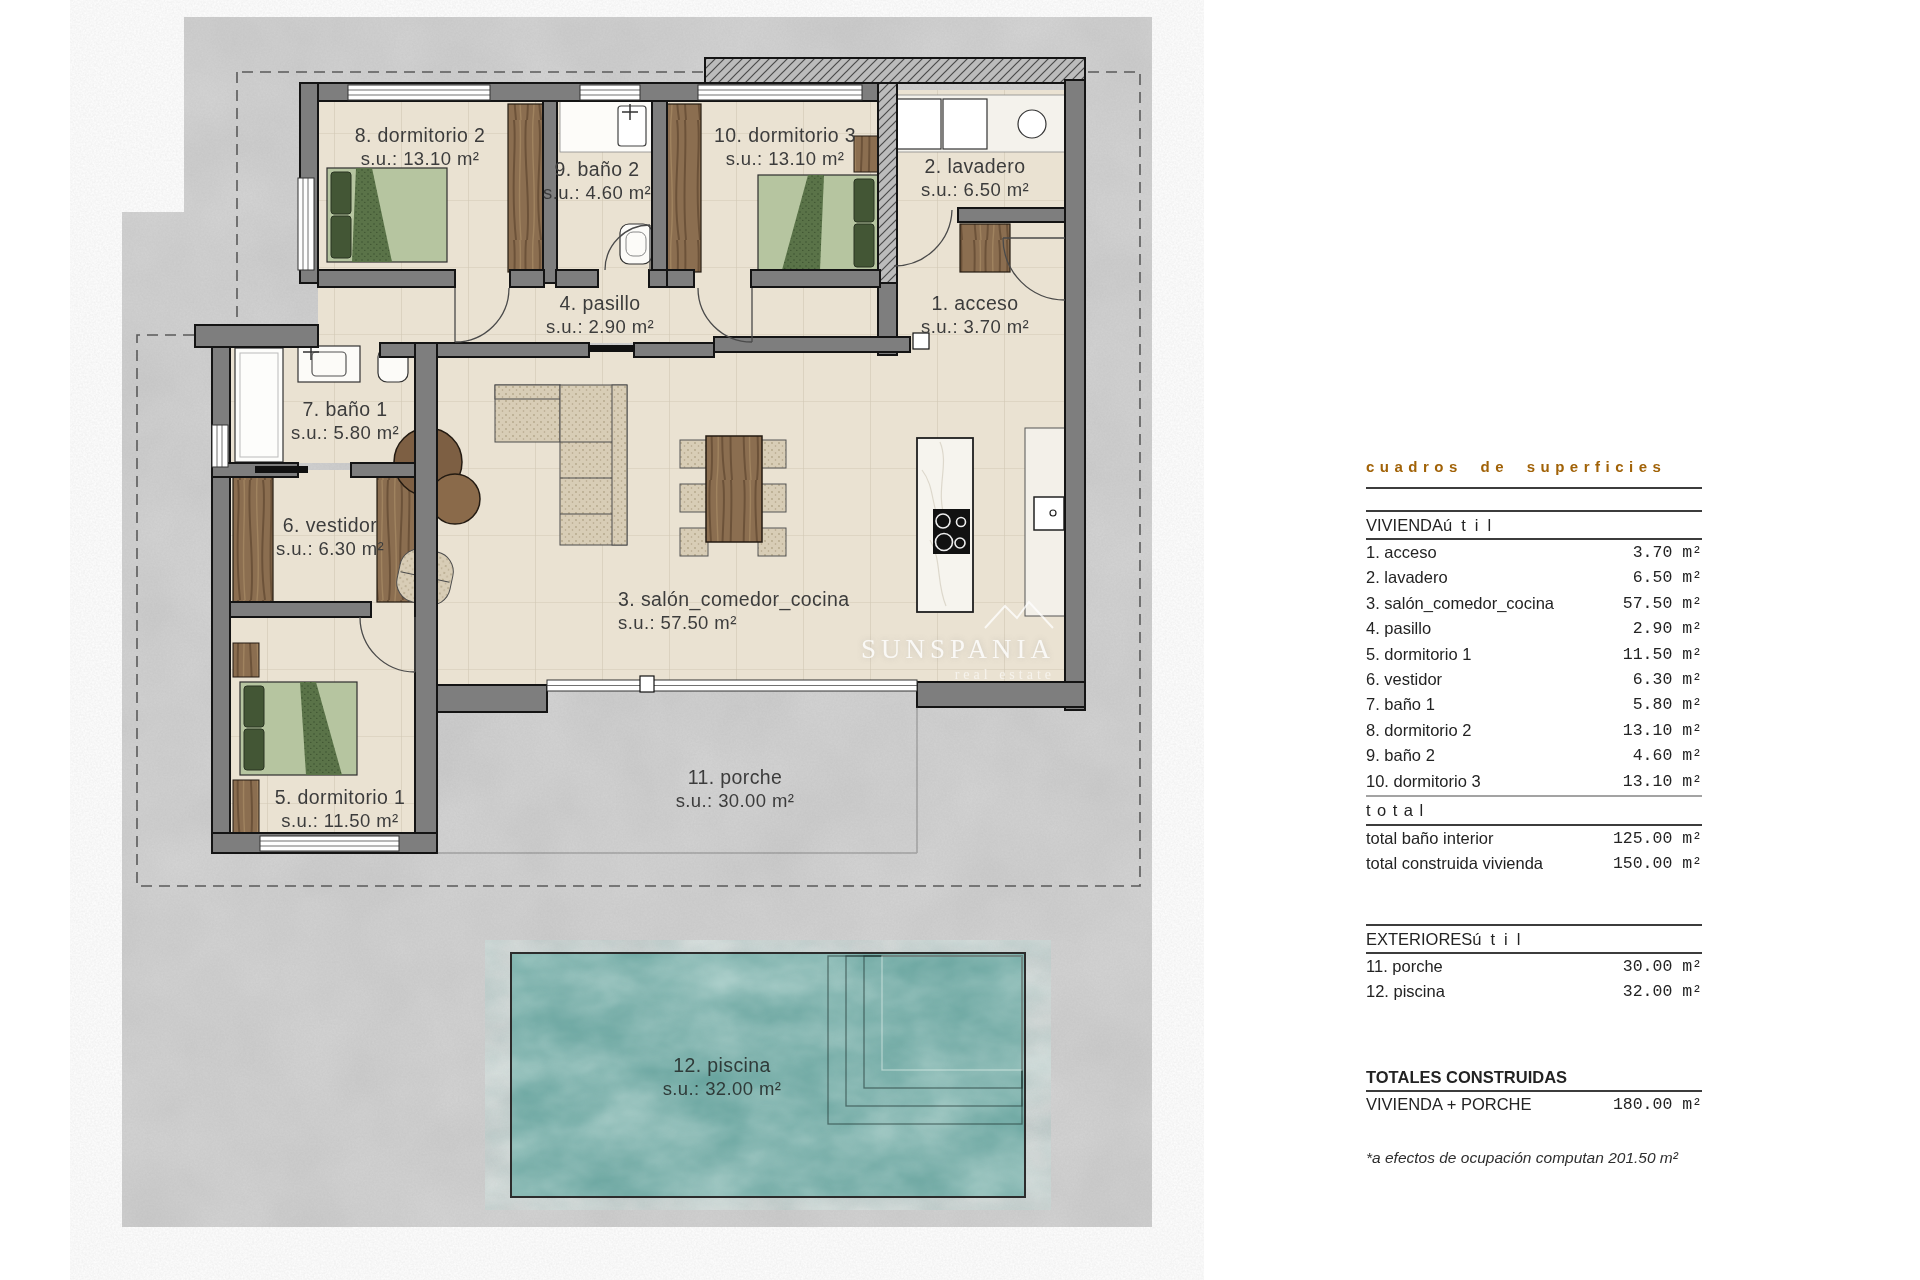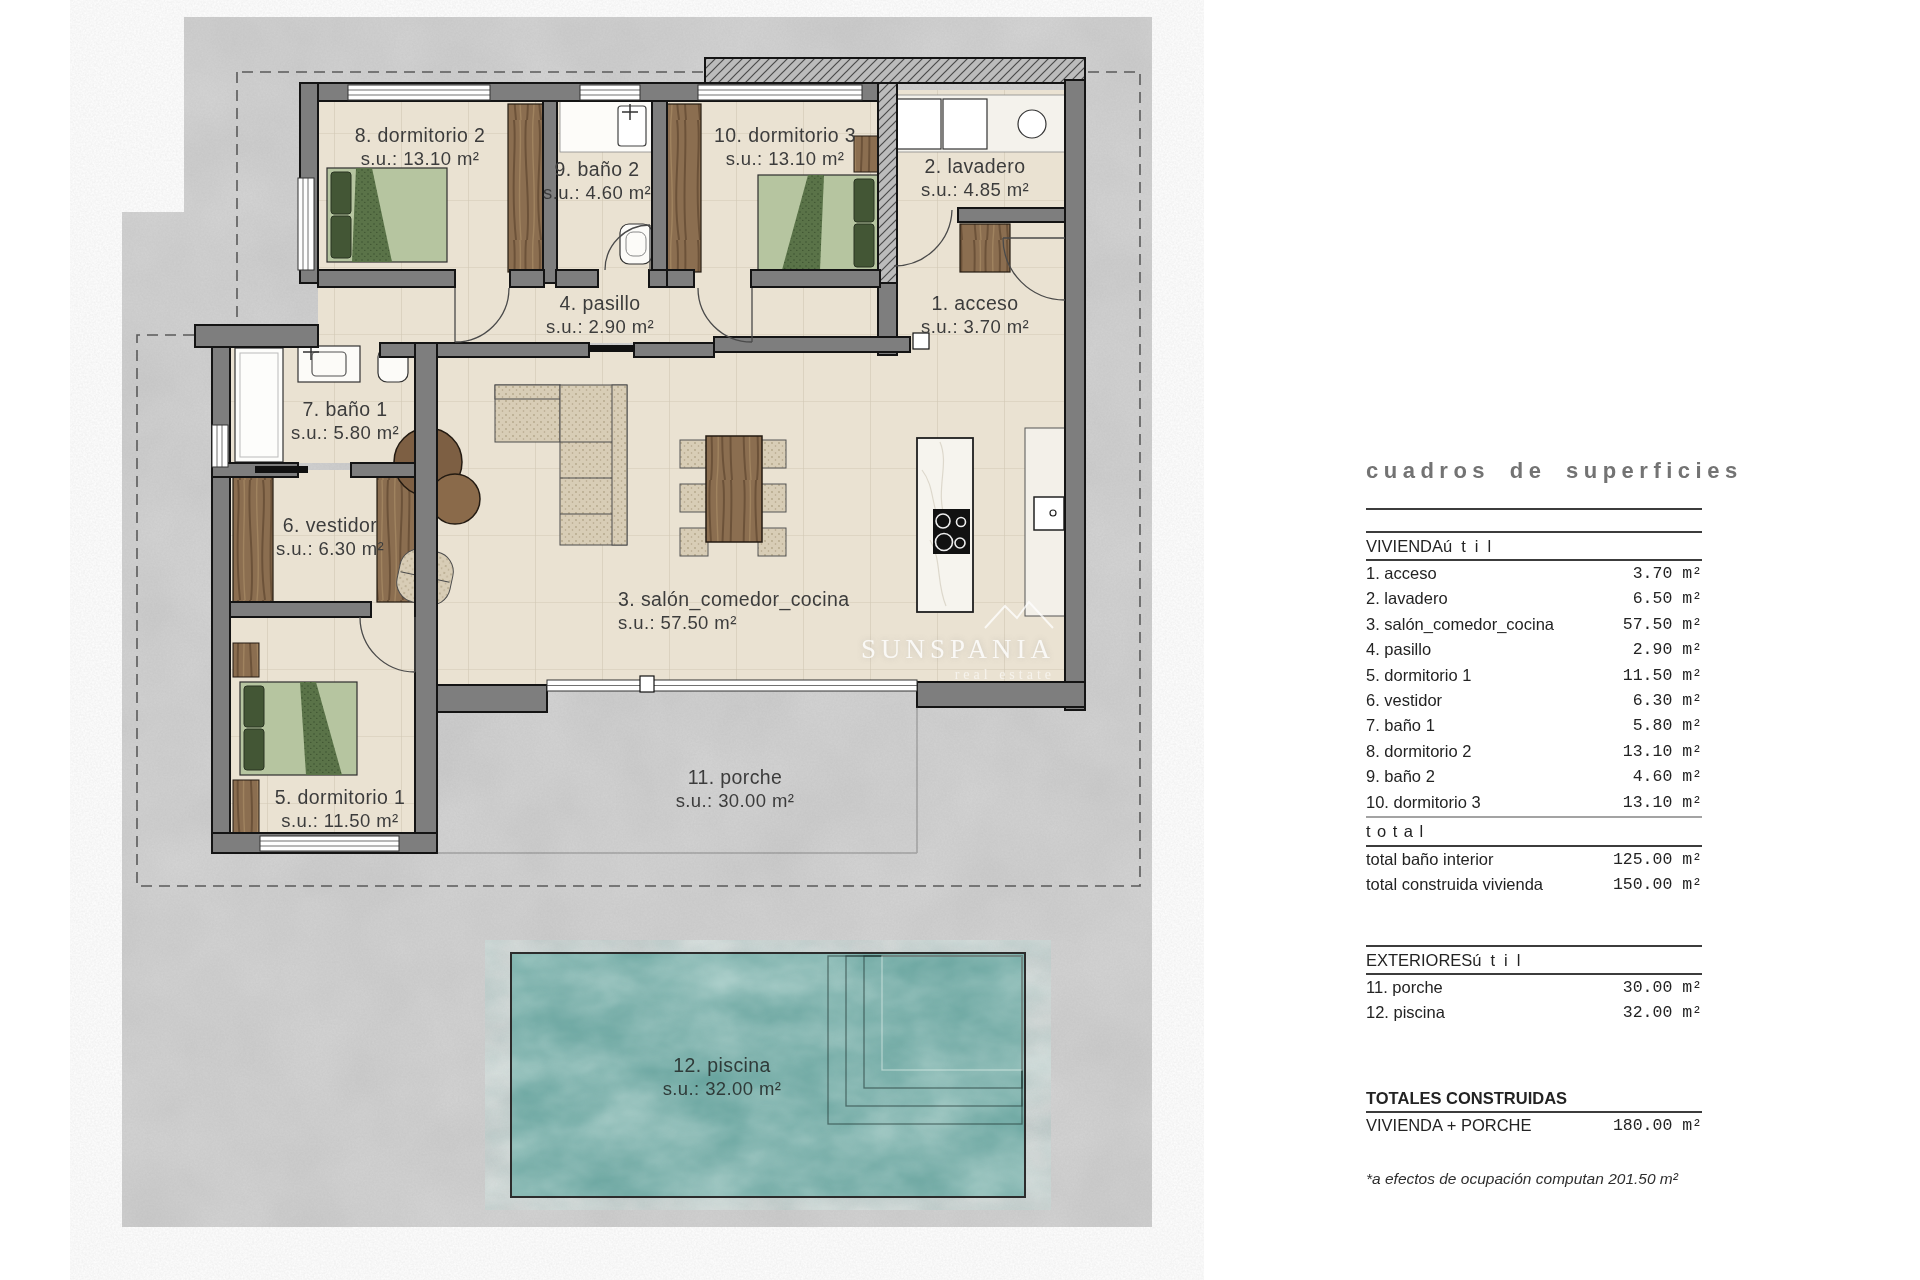--- a/index.html
+++ b/index.html
@@ -13,22 +13,22 @@
   .room-label .su{font-size:18.5px;}
   .room-label.align-left{transform:none;text-align:left;}
 
   
   .watermark{position:absolute;transform:translateX(-50%);text-align:right;color:rgba(255,255,255,0.82);font-family:Liberation Serif, serif;}
   .wm-text{font-size:27px;letter-spacing:5px;font-weight:400;text-shadow:0 0 6px rgba(120,120,120,0.25);}
   .wm-sub{font-size:14px;letter-spacing:4px;margin-top:2px;color:rgba(255,255,255,0.6);}
 
   
   .panel{position:absolute;left:1366px;top:458px;width:336px;color:#232323;}
-  .p-title{font-size:22px;font-weight:bold;letter-spacing:5.5px;word-spacing:8px;color:#737373;
-    padding-bottom:24px;border-bottom:2px solid #3c3c3c;white-space:nowrap;}
+  .p-title{font-size:15px;font-weight:bold;letter-spacing:5.5px;word-spacing:8px;color:#a16207;
+    padding-bottom:12px;border-bottom:2px solid #3c3c3c;white-space:nowrap;}
   .tbl{margin-top:21px;}
   .thead{display:flex;border-top:2px solid #3c3c3c;border-bottom:2px solid #3c3c3c;
     font-weight:normal;font-size:16.5px;height:26px;line-height:26px;}
   .thead .col{letter-spacing:9px;}
   .trow{display:flex;justify-content:space-between;font-size:16.5px;height:25.4px;line-height:25.4px;}
   .trow .val{text-align:right;font-family:Liberation Mono, monospace;}
   .total-band{border-top:2px solid #a3a3a3;border-bottom:2px solid #3c3c3c;font-size:16.5px;
     height:27px;line-height:27px;letter-spacing:6.5px;margin-top:1px;}
   .sec-ext{margin-top:47px;}
   .sec-tot{margin-top:60px;}
@@ -296,21 +296,21 @@
 <div class="room-label" style="left:597px;top:158px">
   <div>9. baño 2</div>
   <div class="su">s.u.: 4.60 m²</div>
 </div>
 <div class="room-label" style="left:785px;top:124px">
   <div>10. dormitorio 3</div>
   <div class="su">s.u.: 13.10 m²</div>
 </div>
 <div class="room-label" style="left:975px;top:155px">
   <div>2. lavadero</div>
-  <div class="su">s.u.: 4.85 m²</div>
+  <div class="su">s.u.: 6.50 m²</div>
 </div>
 <div class="room-label" style="left:600px;top:292px">
   <div>4. pasillo</div>
   <div class="su">s.u.: 2.90 m²</div>
 </div>
 <div class="room-label" style="left:975px;top:292px">
   <div>1. acceso</div>
   <div class="su">s.u.: 3.70 m²</div>
 </div>
 <div class="room-label" style="left:345px;top:398px">

